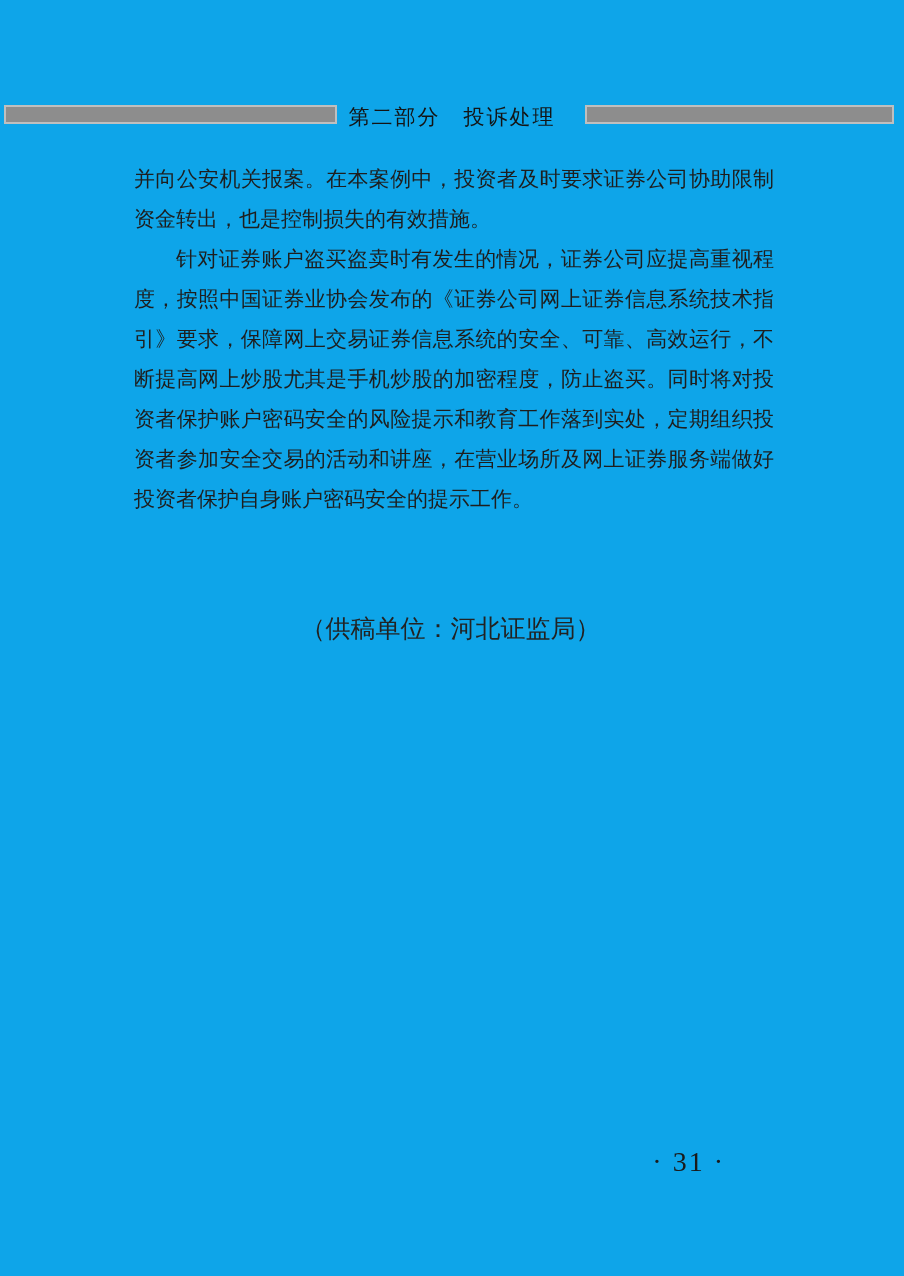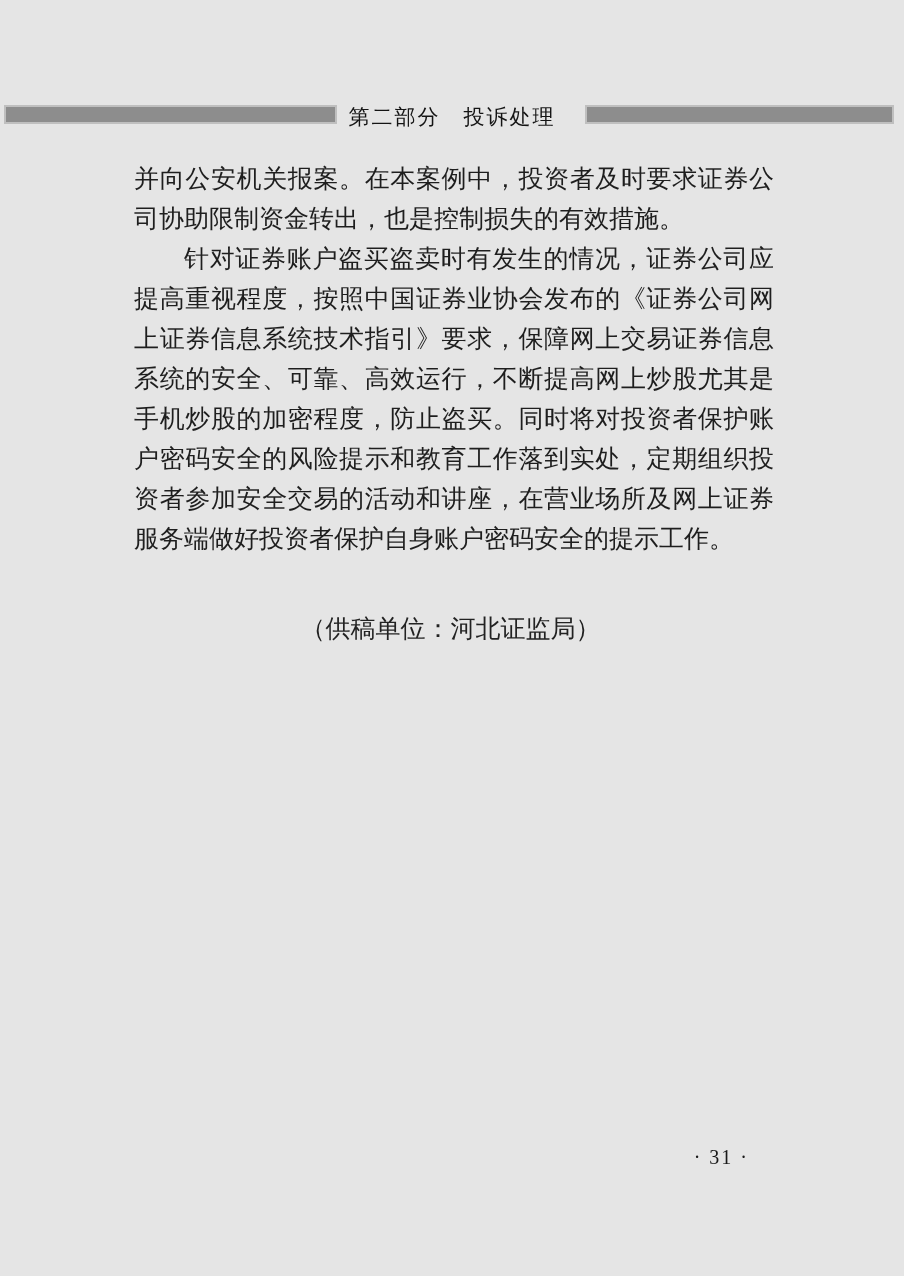--- a/index.html
+++ b/index.html
@@ -1,20 +1,20 @@
 <!DOCTYPE html>
 <html lang="zh"><head>
 <meta charset="utf-8">
 <style>
   html, body { margin: 0; padding: 0; background: #ffffff; }
   .page {
     position: relative;
     width: 904px;
     height: 1276px;
-    background: #e5e5e5;
+    background: #0ea5e9;
     overflow: hidden;
     font-family: "Liberation Serif", serif;
     color: #1e1e1e;
   }
   
   .rule {
     position: absolute;
     top: 105px;
     height: 15px;
     background: #8d8d8d;
@@ -31,21 +31,21 @@
     font-size: 21px;
     letter-spacing: 2px;
     color: #141414;
     white-space: pre;
   }
   
   .text-block {
     position: absolute;
     left: 134px;
     width: 640px;
-    font-size: 25px;
+    font-size: 21px;
     line-height: 40px;
     text-align: justify;
     color: #1e1e1e;
   }
   .text-block p { margin: 0; padding: 0; text-indent: 2em; }
   .text-block p.no-indent { text-indent: 0; }
   .block-body { top: 159px; }
   .attribution {
     position: absolute;
     left: 134px;
@@ -82,27 +82,27 @@
     box-sizing: border-box;
     font-family: "Liberation Sans", sans-serif;
     font-weight: bold;
     font-size: 26px;
     line-height: 40px;
     color: #000000;
   }
   .block-case { top: 853px; line-height: 41px; }
   .page-number {
     position: absolute;
-    left: 143px;
+    left: 119px;
     width: 640px;
     top: 1146px;
     box-sizing: border-box;
     padding-right: 34px;
     text-align: right;
-    font-size: 20px;
+    font-size: 28px;
     letter-spacing: 2px;
     color: #1a1a1a;
     white-space: pre;
   }
 </style>
 </head>
 <body>
 
 <div class="page">
 

